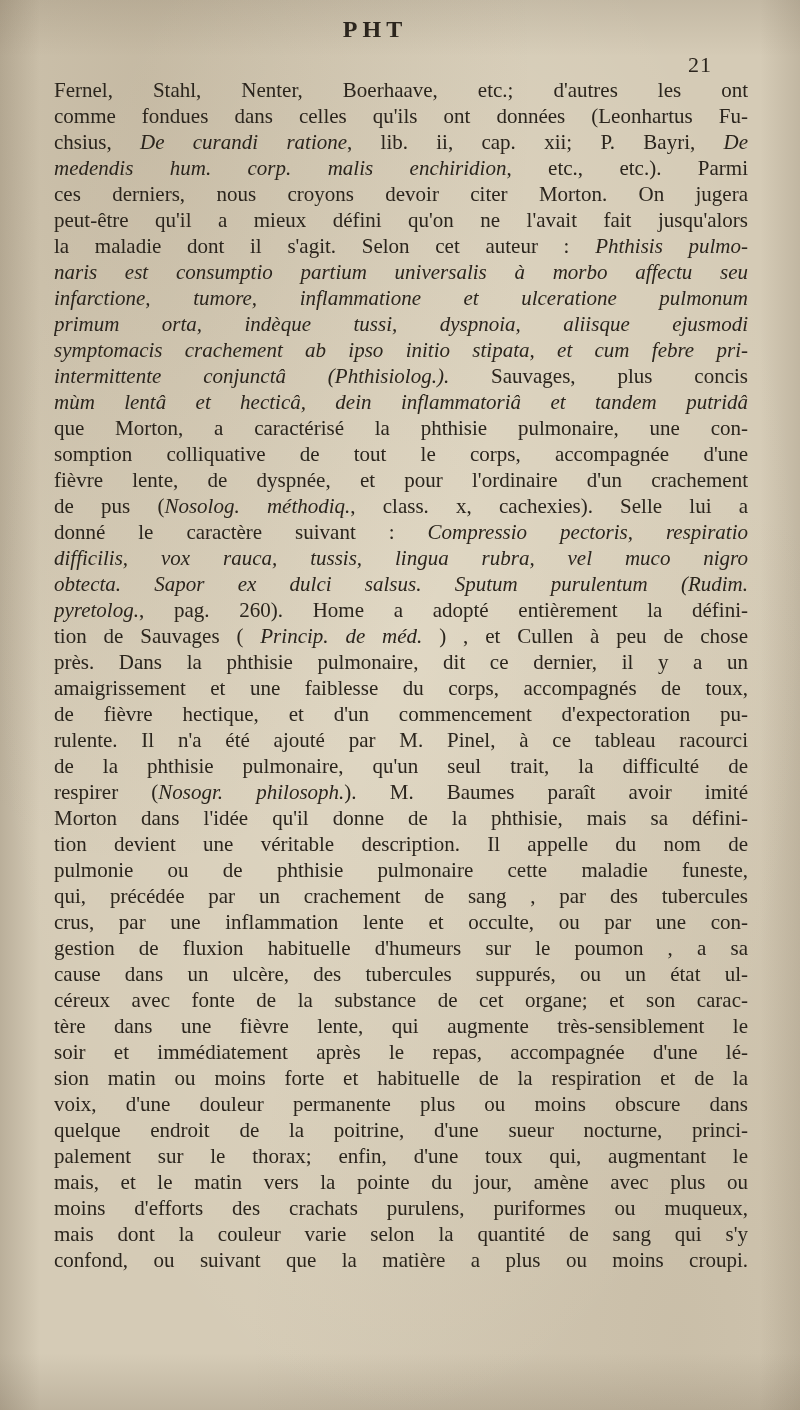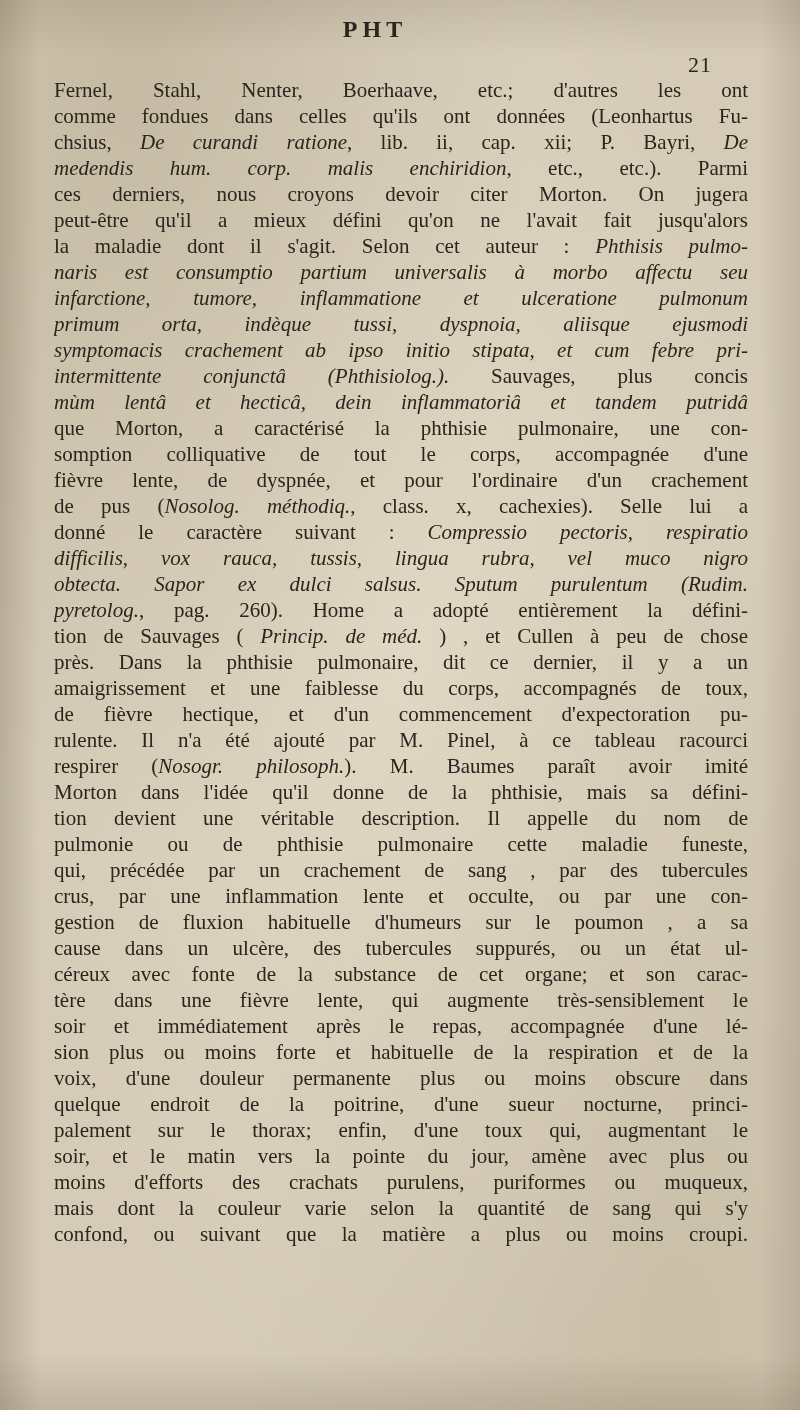--- a/index.html
+++ b/index.html
@@ -64,33 +64,34 @@
       <div class="line"><span>de pus (</span><span class="it">Nosolog. méthodiq.</span><span>, class. x, cachexies). Selle lui a</span></div>
       <div class="line"><span>donné le caractère suivant : </span><span class="it">Compressio pectoris, respiratio</span></div>
       <div class="line"><span class="it">difficilis, vox rauca, tussis, lingua rubra, vel muco nigro</span></div>
       <div class="line"><span class="it">obtecta. Sapor ex dulci salsus. Sputum purulentum (Rudim.</span></div>
       <div class="line"><span class="it">pyretolog.</span><span>, pag. 260). Home a adopté entièrement la défini-</span></div>
       <div class="line"><span>tion de Sauvages ( </span><span class="it">Princip. de méd.</span><span> ) , et Cullen à peu de chose</span></div>
       <div class="line"><span>près. Dans la phthisie pulmonaire, dit ce dernier, il y a un</span></div>
       <div class="line"><span>amaigrissement et une faiblesse du corps, accompagnés de toux,</span></div>
       <div class="line"><span>de fièvre hectique, et d'un commencement d'expectoration pu-</span></div>
       <div class="line"><span>rulente. Il n'a été ajouté par M. Pinel, à ce tableau racourci</span></div>
+      <div class="line"><span>de la phthisie pulmonaire, qu'un seul trait, la difficulté de</span></div>
       <div class="line"><span>respirer (</span><span class="it">Nosogr. philosoph.</span><span>). M. Baumes paraît avoir imité</span></div>
       <div class="line"><span>Morton dans l'idée qu'il donne de la phthisie, mais sa défini-</span></div>
       <div class="line"><span>tion devient une véritable description. Il appelle du nom de</span></div>
       <div class="line"><span>pulmonie ou de phthisie pulmonaire cette maladie funeste,</span></div>
       <div class="line"><span>qui, précédée par un crachement de sang , par des tubercules</span></div>
       <div class="line"><span>crus, par une inflammation lente et occulte, ou par une con-</span></div>
       <div class="line"><span>gestion de fluxion habituelle d'humeurs sur le poumon , a sa</span></div>
       <div class="line"><span>cause dans un ulcère, des tubercules suppurés, ou un état ul-</span></div>
       <div class="line"><span>céreux avec fonte de la substance de cet organe; et son carac-</span></div>
       <div class="line"><span>tère dans une fièvre lente, qui augmente très-sensiblement le</span></div>
       <div class="line"><span>soir et immédiatement après le repas, accompagnée d'une lé-</span></div>
-      <div class="line"><span>sion plus ou moins forte et habituelle de la respiration et de la</span></div>
+      <div class="line"><span>sion matin ou moins forte et habituelle de la respiration et de la</span></div>
       <div class="line"><span>voix, d'une douleur permanente plus ou moins obscure dans</span></div>
       <div class="line"><span>quelque endroit de la poitrine, d'une sueur nocturne, princi-</span></div>
       <div class="line"><span>palement sur le thorax; enfin, d'une toux qui, augmentant le</span></div>
-      <div class="line"><span>soir, et le matin vers la pointe du jour, amène avec plus ou</span></div>
+      <div class="line"><span>mais, et le matin vers la pointe du jour, amène avec plus ou</span></div>
       <div class="line"><span>moins d'efforts des crachats purulens, puriformes ou muqueux,</span></div>
       <div class="line"><span>mais dont la couleur varie selon la quantité de sang qui s'y</span></div>
       <div class="line"><span>confond, ou suivant que la matière a plus ou moins croupi.</span></div>
     </div>
 </div>
 
 </body></html>

